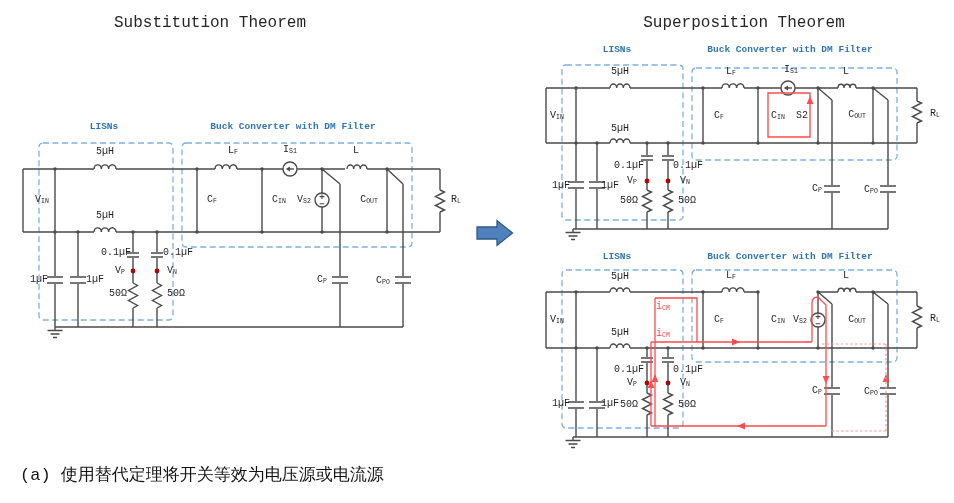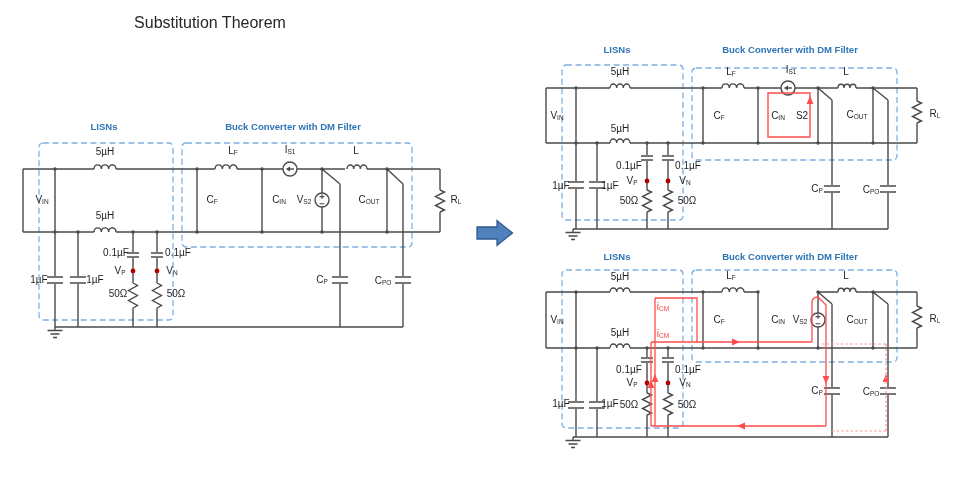--- a/index.html
+++ b/index.html
@@ -1,16 +1,16 @@
 <!DOCTYPE html>
 <html><head>
 <meta charset="utf-8">
 <style>
   html,body{margin:0;padding:0;background:#fff}
-  .canvas{position:relative;width:954px;height:503px;background:#fff;font-family:Liberation Sans, sans-serif;overflow:hidden}
+  .canvas{position:relative;width:954px;height:503px;background:#fff;font-family:Liberation Mono, monospace;overflow:hidden}
   .canvas svg{position:absolute;left:0;top:0}
   .lbl{position:absolute;transform:translate(-50%,-50%);font-size:10px;color:#1f1f1f;white-space:nowrap;line-height:1}
   .lbl sub{font-size:6.5px;vertical-align:-1.5px;line-height:1}
   .sec{color:#2E75B6;font-weight:700;font-size:9.5px}
   .red{color:#FF3E3E}
   .title{position:absolute;transform:translate(-50%,-50%);font-size:16px;color:#262626}
   .cap{position:absolute;font-size:17px;color:#141414}
 </style>
 </head>
 <body>
@@ -140,20 +140,21 @@
       <polygon points="826,384 822.6,376 829.4,376" fill="#FF4C4C" stroke="none"></polygon>
       <polygon points="886,374 882.6,382 889.4,382" fill="#FF4C4C" stroke="none"></polygon>
     </g>
     <g stroke="#FA9898" stroke-width="1.2" stroke-dasharray="2.5,2.2">
       <path d="M822,344 H886 M886,344 V431 M886,431 H830"></path>
     </g>
   </g>
 </svg>
 
 <div class="title" style="left:210px;top:23px">Substitution Theorem</div>
+<div class="title" style="left:744px;top:23px">Superposition Theorem</div>
 
 <div class="lbl sec" style="left:104px;top:127px">LISNs</div>
 <div class="lbl sec" style="left:293px;top:127px">Buck Converter with DM Filter</div>
 <div class="lbl" style="left:42px;top:200px"><span>V</span><sub>IN</sub></div>
 <div class="lbl" style="left:105px;top:152px">5µH</div>
 <div class="lbl" style="left:105px;top:216px">5µH</div>
 <div class="lbl" style="left:39px;top:280px">1µF</div>
 <div class="lbl" style="left:95px;top:280px">1µF</div>
 <div class="lbl" style="left:116px;top:253px">0.1µF</div>
 <div class="lbl" style="left:178px;top:253px">0.1µF</div>
@@ -214,14 +215,15 @@
 <div class="lbl" style="left:846px;top:276px">L</div>
 <div class="lbl" style="left:778px;top:320px"><span>C</span><sub>IN</sub></div>
 <div class="lbl" style="left:800px;top:320px"><span>V</span><sub>S2</sub></div>
 <div class="lbl" style="left:857px;top:320px"><span>C</span><sub>OUT</sub></div>
 <div class="lbl" style="left:817px;top:391px"><span>C</span><sub>P</sub></div>
 <div class="lbl" style="left:871px;top:392px"><span>C</span><sub>PO</sub></div>
 <div class="lbl" style="left:935px;top:319px"><span>R</span><sub>L</sub></div>
 <div class="lbl red" style="left:663px;top:307px"><span>i</span><sub>CM</sub></div>
 <div class="lbl red" style="left:663px;top:334px"><span>i</span><sub>CM</sub></div>
 
+<div class="cap" style="left:20px;top:463px">(a) 使用替代定理将开关等效为电压源或电流源</div>
 
 </div>
 
 </body></html>

